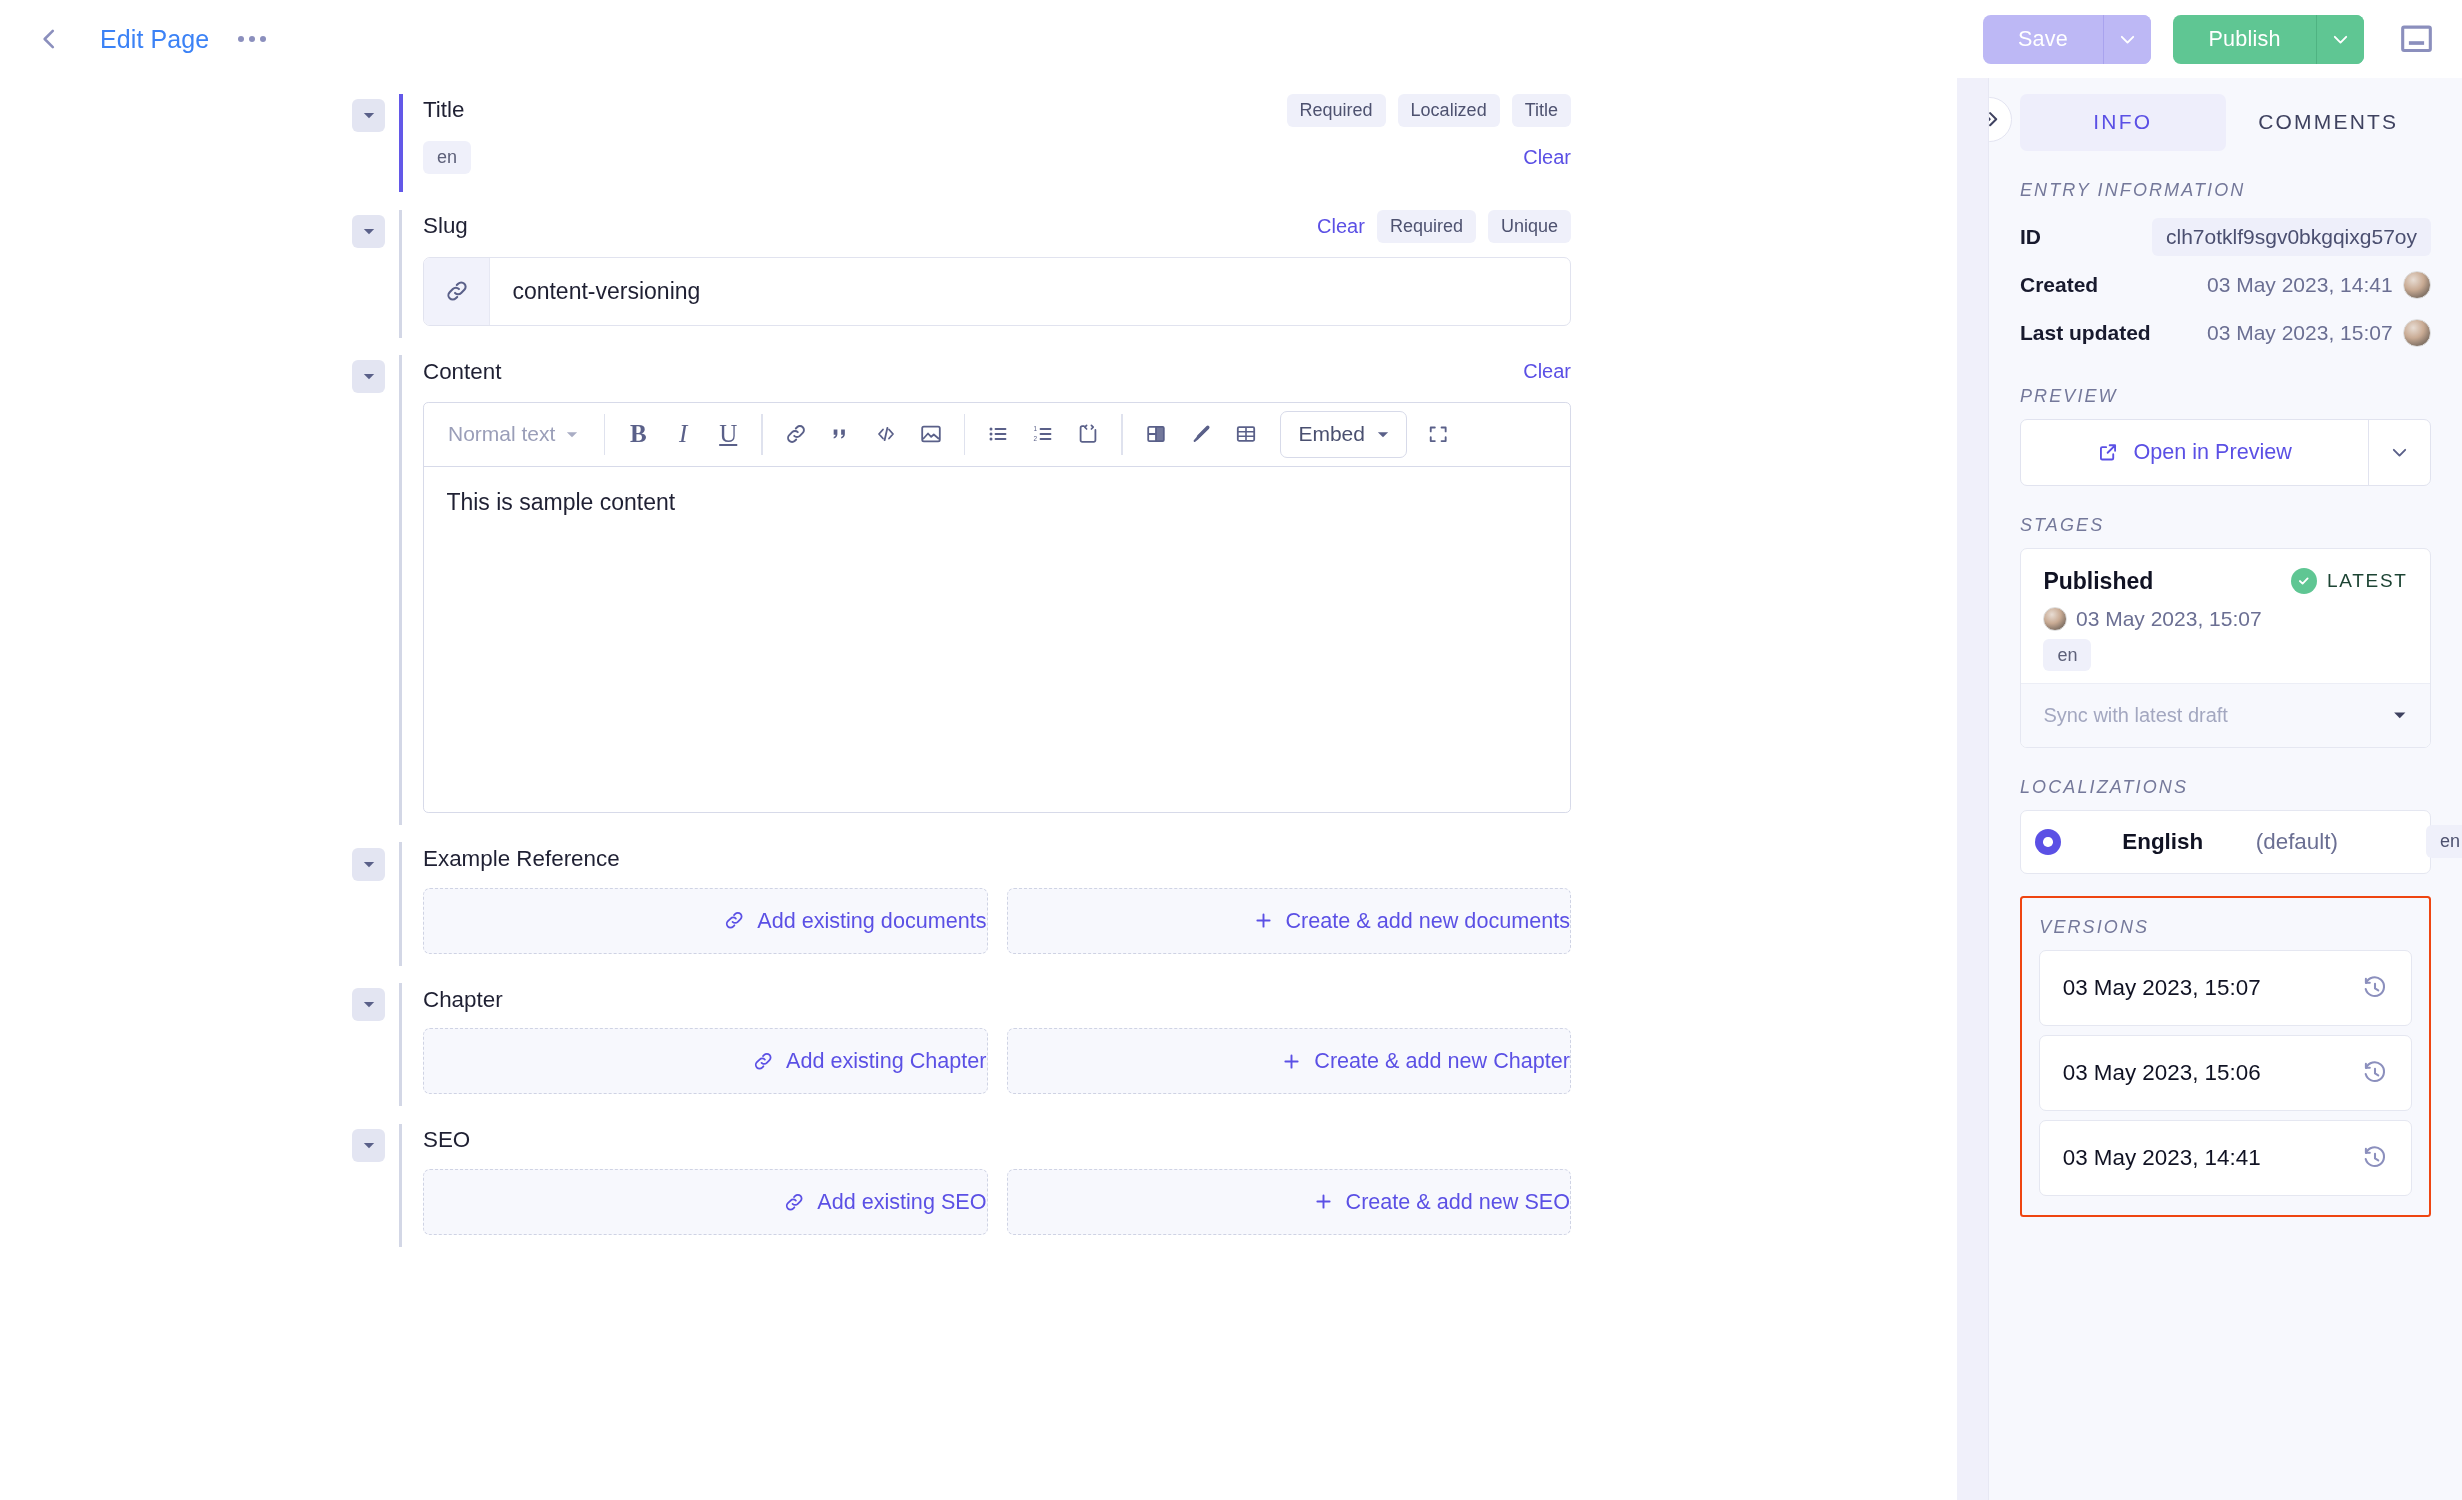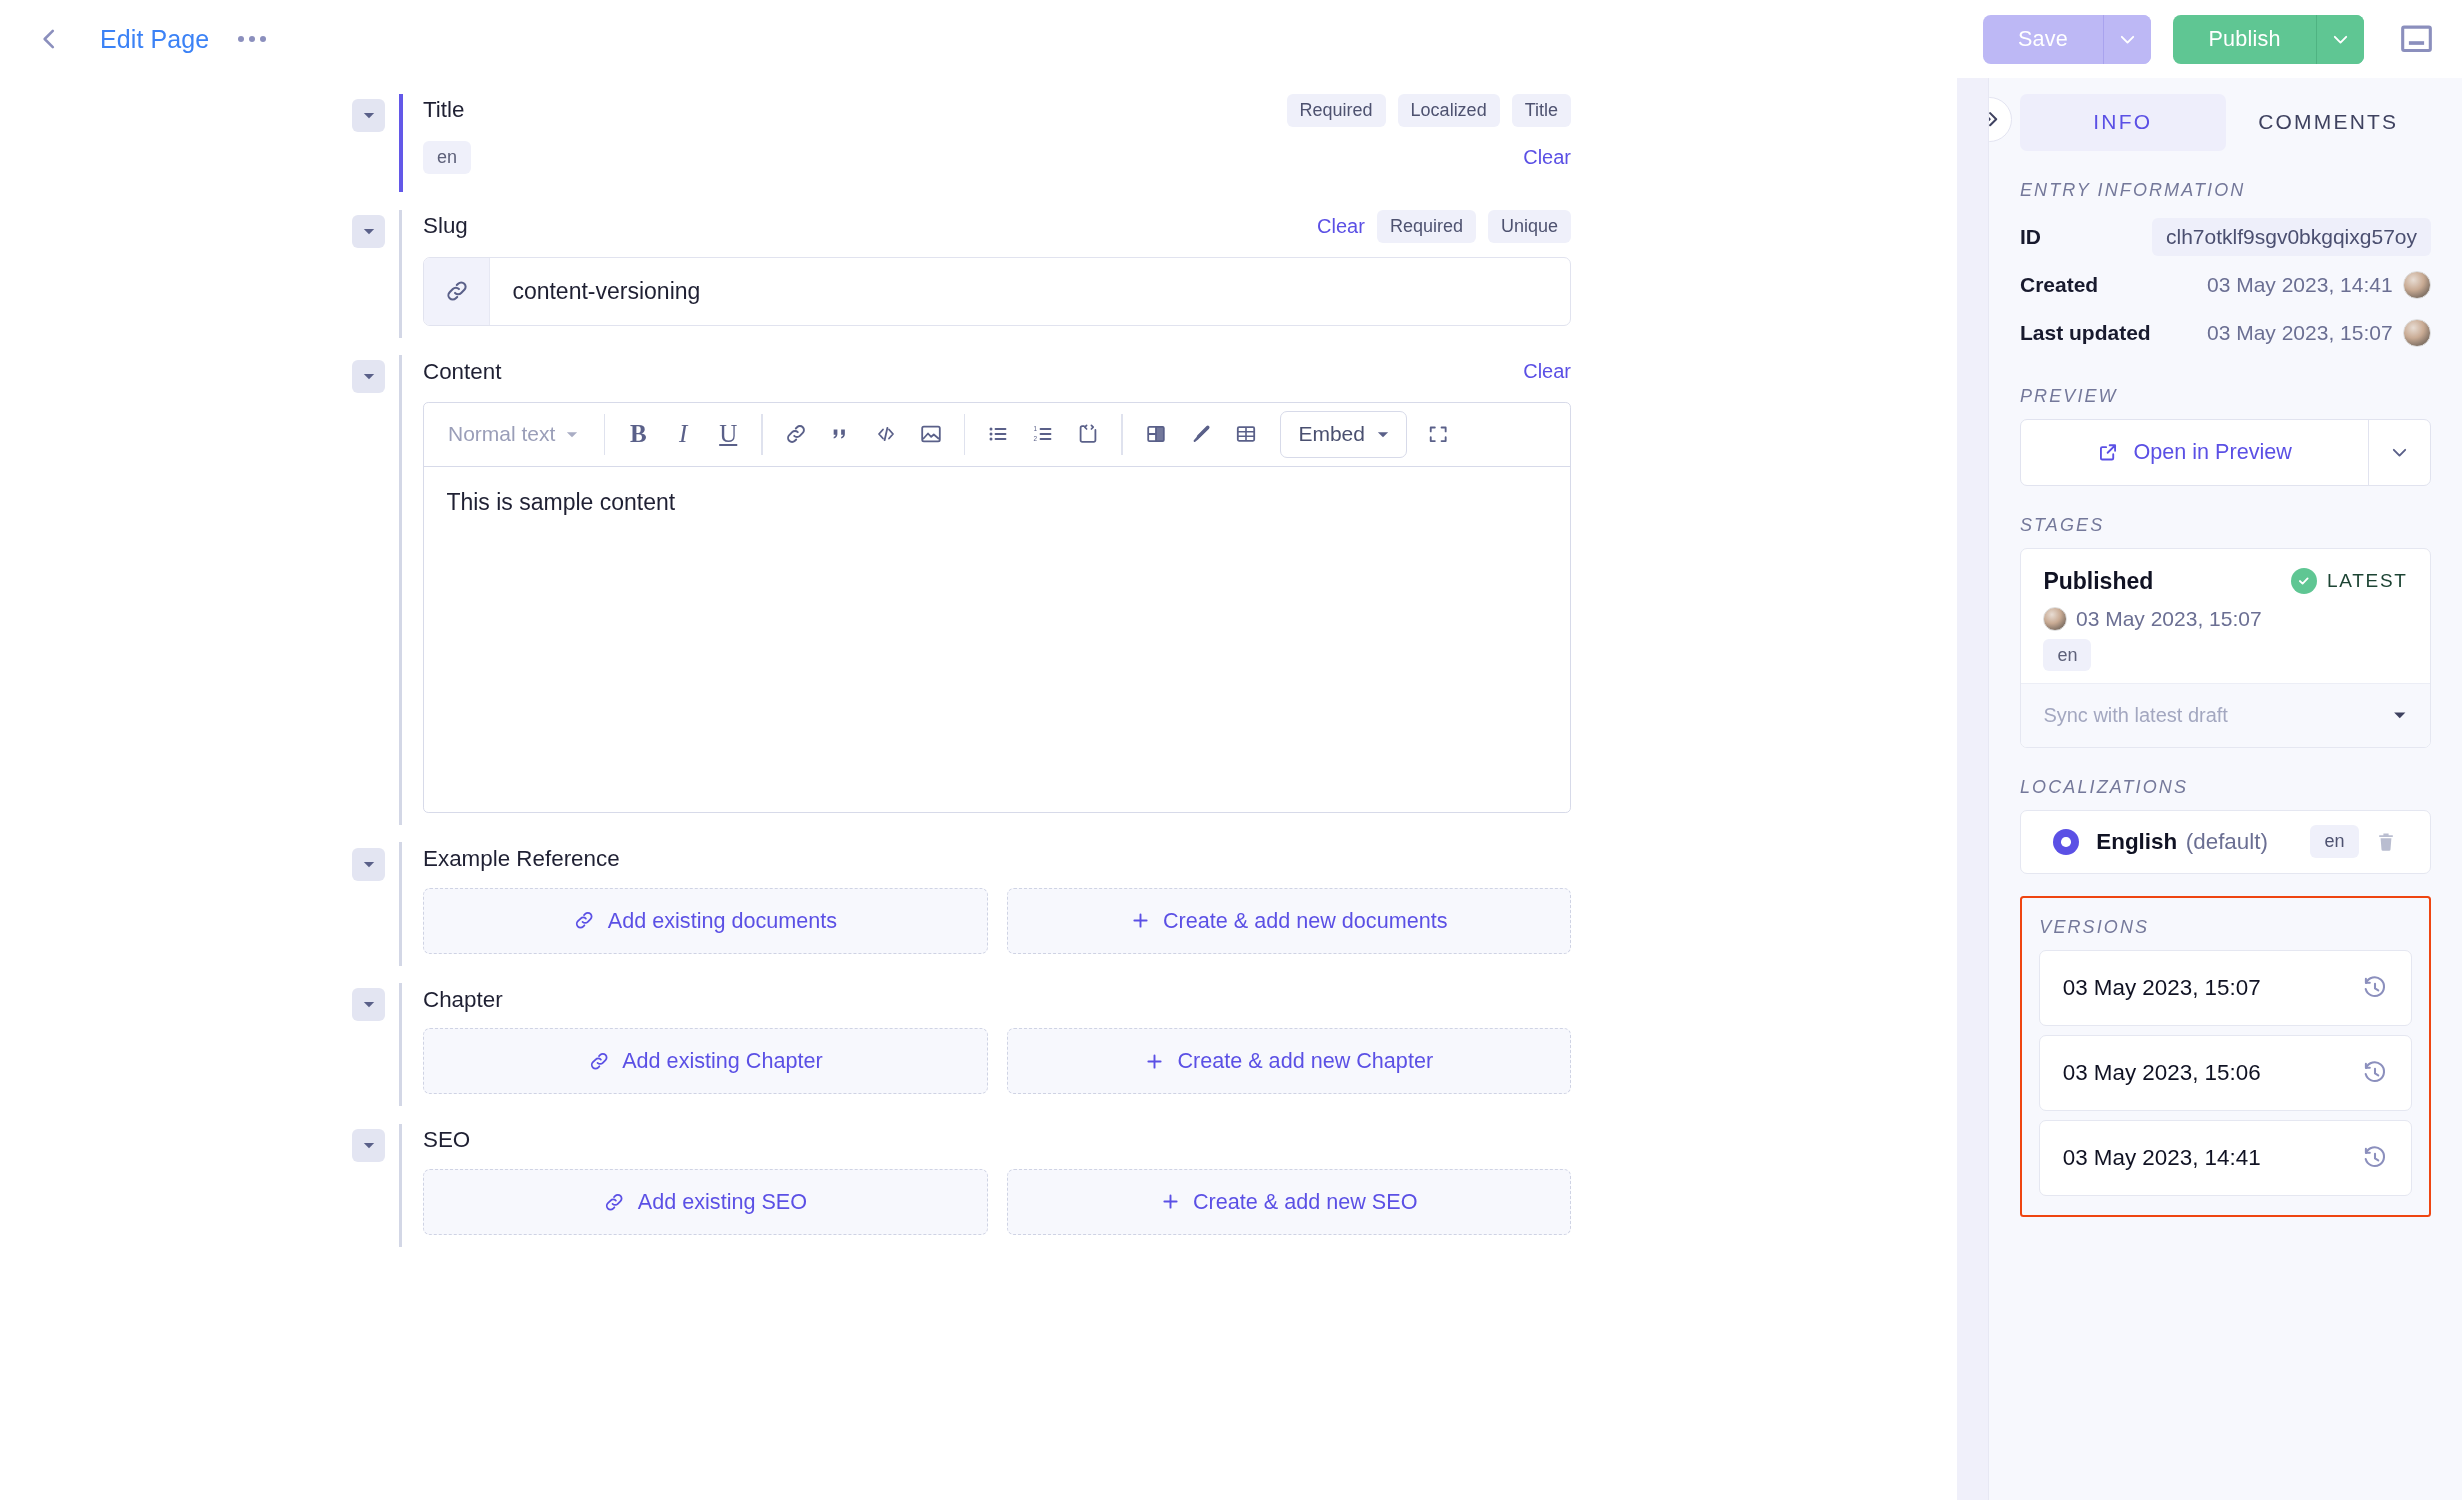--- a/index.html
+++ b/index.html
@@ -140,21 +140,21 @@
     border: 1.7px solid #d7dae9; border-radius: 7px; margin-left: 12px; cursor:pointer;
     font-size: 21px; color: #4a5070;
   }
   .rte-area { height: 345px; padding: 22.4px 22.4px; font-size: 23px; color:#1f2033; cursor:text; }
 
   
   .ref-row { display: flex; gap: 19px; margin-top: 8.6px; }
   .ref-btn {
     flex: 1; height: 66px; border: 1.7px dashed #cfd3e4; border-radius: 7px;
     background: #f7f8fd; color: #5b50e5; font-size: 21.6px;
-    display: flex; align-items: center; justify-content: center; gap: 12px; cursor: pointer;
+    display: flex; align-items: center; justify-content: flex-end; gap: 12px; cursor: pointer;
   }
 
   
   .sidebar-gap { width: 31px; flex: 0 0 31px; background: #f0f0fa; }
   .sidebar {
     width: 474px; flex: 0 0 474px; background: #f7f8fd;
     border-left: 1.7px solid #e7e8f3; position: relative; padding: 0 31px;
     overflow: hidden;
   }
   .collapse-pill {
@@ -213,21 +213,21 @@
   .stage-locale { margin-top: 14px; }
   .stage-sync {
     height: 64px; display:flex; align-items:center; padding: 0 22.4px;
     background:#f7f8fd; border-top: 1.7px solid #eceef6;
     font-size: 20px; color:#a3a7c0; cursor: pointer;
   }
   .stage-sync-spacer { flex:1; }
 
   .loc-card {
     border: 1.7px solid #e5e7f1; border-radius: 7px; background:#fff;
-    height: 64px; display:flex; align-items:center; padding: 0 32px;
+    height: 64px; display:flex; align-items:center; padding: 0 14px; gap: 44px;
   }
   .radio-on {
     width:26px; height:26px; border-radius:50%; background:#5b50e5;
     display:flex; align-items:center; justify-content:center; flex:0 0 26px;
   }
   .radio-on i { width:9.5px; height:9.5px; border-radius:50%; background:#fff; display:block; }
   .loc-name { font-size: 22.4px; color:#101223; font-weight: 700; margin-left: 17.3px; }
   .loc-default { font-size: 22.4px; color:#6b6f93; margin-left: 8.6px; }
   .loc-spacer { flex:1; }
   .loc-chip { background:#eff0fa; color:#4e5270; font-size:18px; border-radius:6px; padding:6px 14px; }

